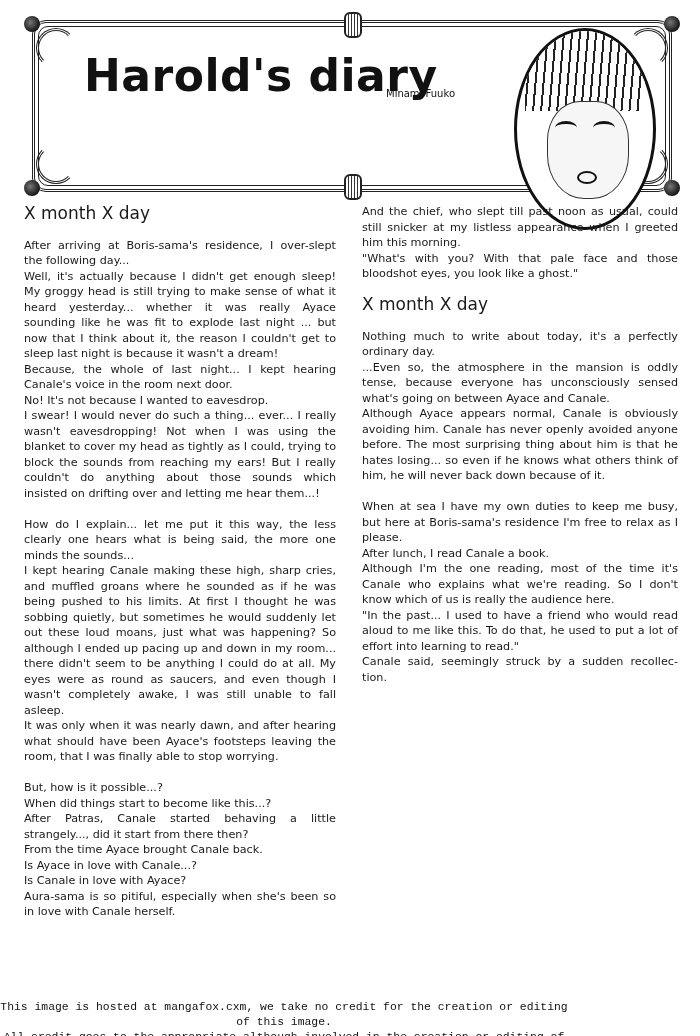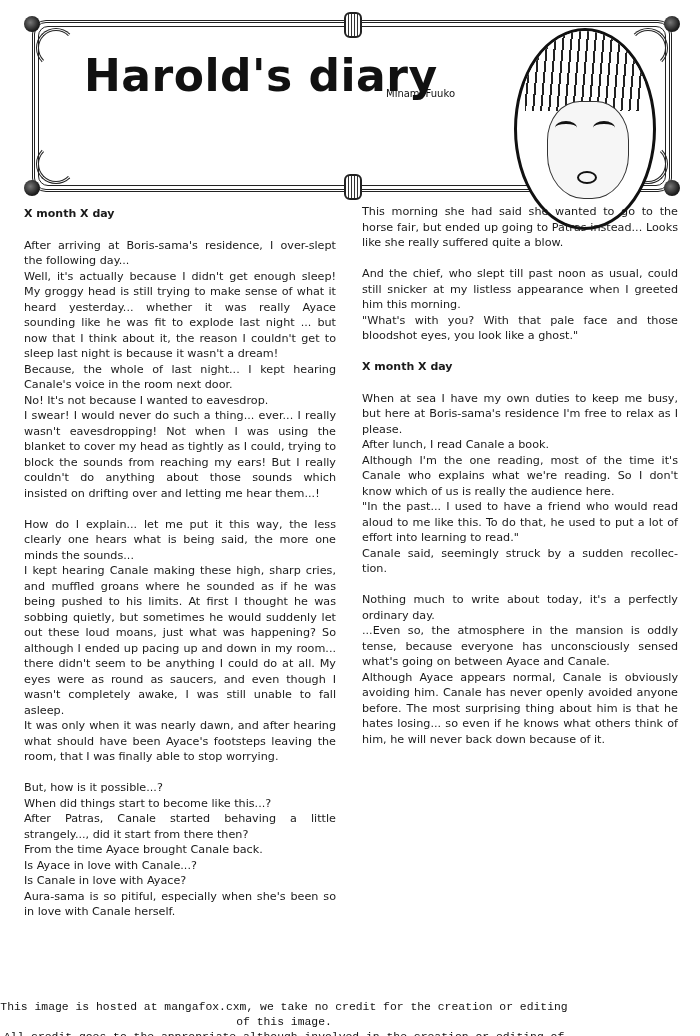--- a/index.html
+++ b/index.html
@@ -20,21 +20,21 @@
   .portrait { position: absolute; left: 514px; top: 28px; width: 136px; height: 196px; border: 3px solid #111; border-radius: 50%; background: #fff; overflow: hidden; }
   .portrait .hair { position: absolute; left: 8px; top: 0; width: 120px; height: 80px; background: repeating-linear-gradient(95deg, #fff 0 6px, #222 6px 8px); }
   .portrait .face { position: absolute; left: 30px; top: 70px; width: 80px; height: 96px; background: #f6f6f6; border: 1.5px solid #333; border-radius: 40% 40% 45% 45%; }
   .portrait .eye { position: absolute; top: 90px; width: 22px; height: 10px; border-top: 3px solid #111; border-radius: 50% 50% 0 0; }
   .portrait .mouth { position: absolute; left: 60px; top: 140px; width: 16px; height: 9px; border: 2px solid #111; border-radius: 50%; }
 
   
   .col { position: absolute; font-family: "DejaVu Sans", sans-serif; font-size: 11.2px; line-height: 15.5px; color: #1a1a1a; text-align: justify; }
   .col-left { left: 24px; top: 206px; width: 312px; }
   .col-right { left: 362px; top: 204px; width: 316px; }
-  .heading { font-weight: bold; font-size: 11px; margin: 0 0 16px 0; }
+  .heading { font-weight: normal; font-size: 17px; margin: 0 0 16px 0; }
   .para { margin: 0 0 15.5px 0; white-space: pre-line; }
 
   .credits { position: absolute; left: 0; top: 1000px; width: 568px; text-align: center; font-family: Liberation Mono, monospace; font-size: 11.4px; line-height: 15px; color: #111; }
 </style>
 </head>
 <body>
 
 <div class="page">
 
   <div class="frame">
@@ -76,32 +76,31 @@
     <p class="para">But, how is it possible...?
 When did things start to become like this...?
 After Patras, Canale started behaving a little strangely..., did it start from there then?
 From the time Ayace brought Canale back.
 Is Ayace in love with Canale...?
 Is Canale in love with Ayace?
 Aura-sama is so pitiful, especially when she's been so in love with Canale herself.</p>
   </div>
 
   <div class="col col-right">
-    <p class="para">This morning she had said she wanted to go to the horse fair, but ended up going to Patras instead... Looks like she really suffered quite a blow.</p>
     <p class="para">And the chief, who slept till past noon as usual, could still snicker at my listless appearance when I greeted him this morning.
 "What's with you? With that pale face and those bloodshot eyes, you look like a ghost."</p>
     <div class="heading">X month X day</div>
+    <p class="para">Nothing much to write about today, it's a perfectly ordinary day.
+...Even so, the atmosphere in the mansion is oddly tense, because everyone has unconsciously sensed what's going on between Ayace and Canale.
+Although Ayace appears normal, Canale is obviously avoiding him. Canale has never openly avoided anyone before. The most surprising thing about him is that he hates losing... so even if he knows what others think of him, he will never back down because of it.</p>
     <p class="para">When at sea I have my own duties to keep me busy, but here at Boris-sama's residence I'm free to relax as I please.
 After lunch, I read Canale a book.
 Although I'm the one reading, most of the time it's Canale who explains what we're reading. So I don't know which of us is really the audience here.
 "In the past... I used to have a friend who would read aloud to me like this. To do that, he used to put a lot of effort into learning to read."
 Canale said, seemingly struck by a sudden recollec-tion.</p>
-    <p class="para">Nothing much to write about today, it's a perfectly ordinary day.
-...Even so, the atmosphere in the mansion is oddly tense, because everyone has unconsciously sensed what's going on between Ayace and Canale.
-Although Ayace appears normal, Canale is obviously avoiding him. Canale has never openly avoided anyone before. The most surprising thing about him is that he hates losing... so even if he knows what others think of him, he will never back down because of it.</p>
   </div>
 
   <div class="credits">
     <div>This image is hosted at mangafox.cxm, we take no credit for the creation or editing of this image.</div>
     <div>All credit goes to the appropriate although involved in the creation or editing of this image.</div>
   </div>
 
 </div>
 
 </body></html>

